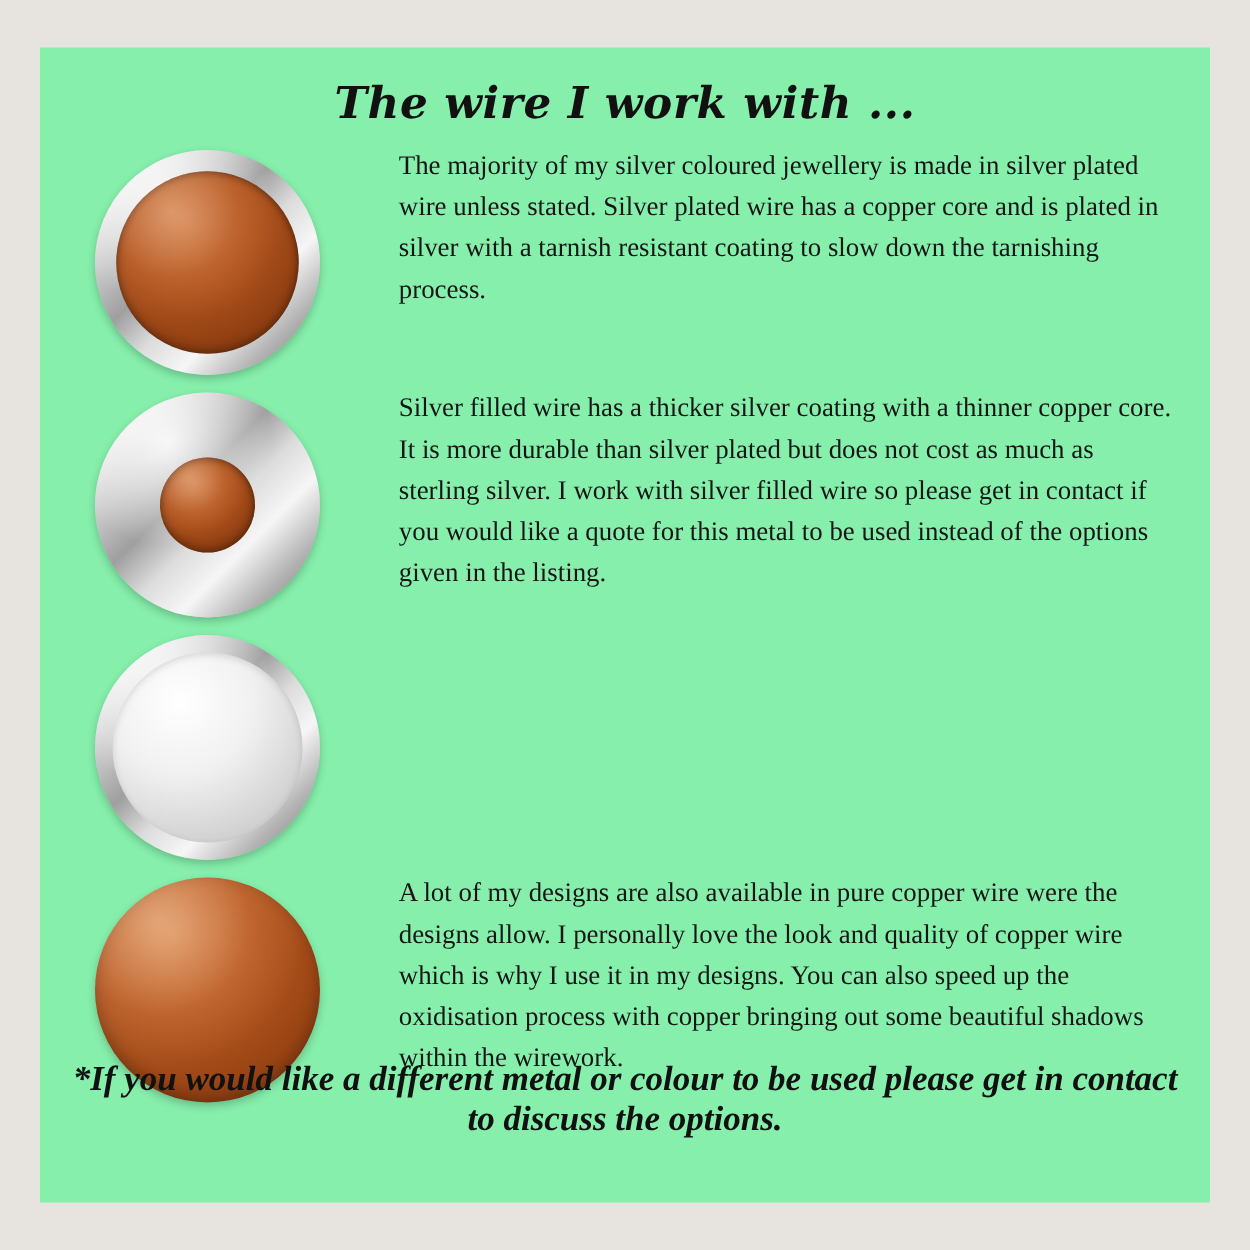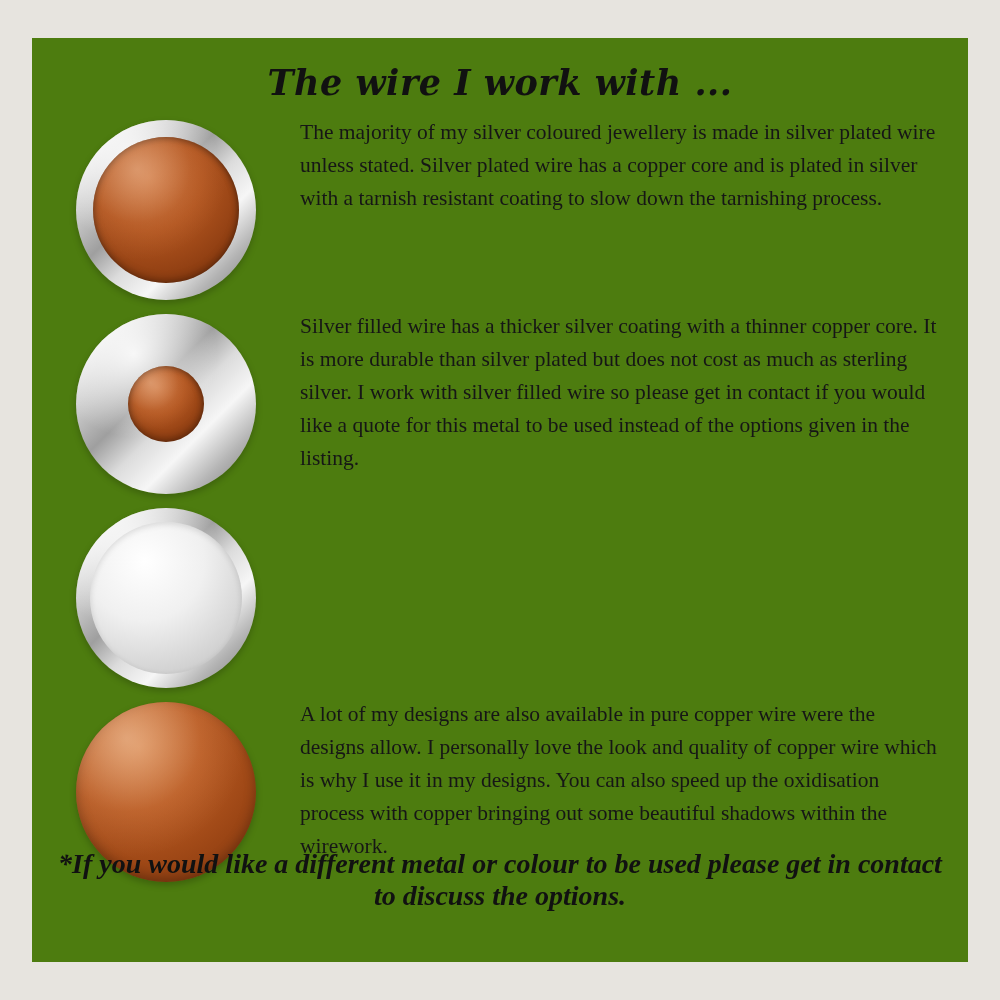--- a/index.html
+++ b/index.html
@@ -12,21 +12,21 @@
     background: #e7e4df;
     font-family: "Liberation Serif", serif;
     overflow: hidden;
   }
   .page {
     position: absolute;
     left: 32px;
     top: 38px;
     width: 936px;
     height: 924px;
-    background: #4d7c0f;
+    background: #86efac;
     box-sizing: border-box;
   }
   .title {
     text-align: center;
     font-family: "DejaVu Serif", serif;
     font-weight: bold;
     font-style: italic;
     font-size: 35px;
     color: #111111;
     letter-spacing: 0.5px;
@@ -52,20 +52,21 @@
     align-items: flex-start;
     padding-top: 4px;
   }
   .text-cell {
     flex: 1;
     padding-right: 30px;
     font-size: 21.5px;
     line-height: 33px;
     color: #161616;
     font-family: "Liberation Serif", serif;
+    margin-left: 19px;
   }
 
   
   .swatch {
     position: relative;
     border-radius: 50%;
   }
   .sw-180 { width: 180px; height: 180px; }
 
   

